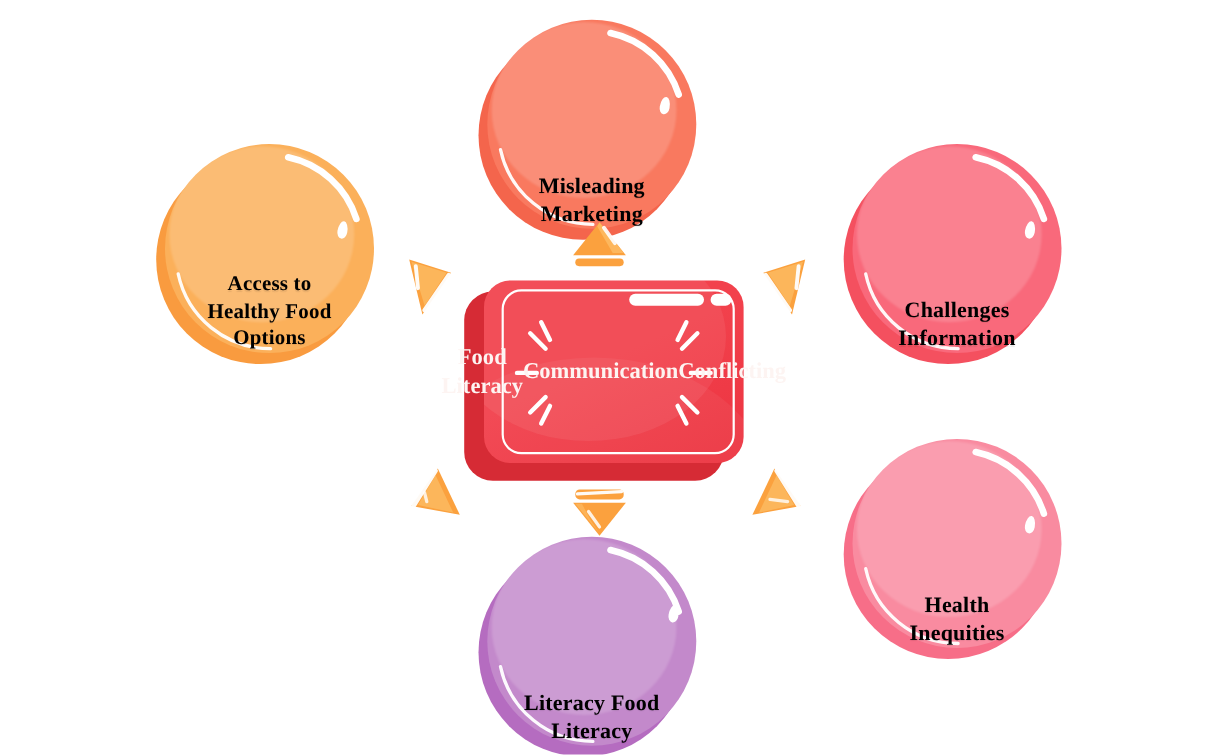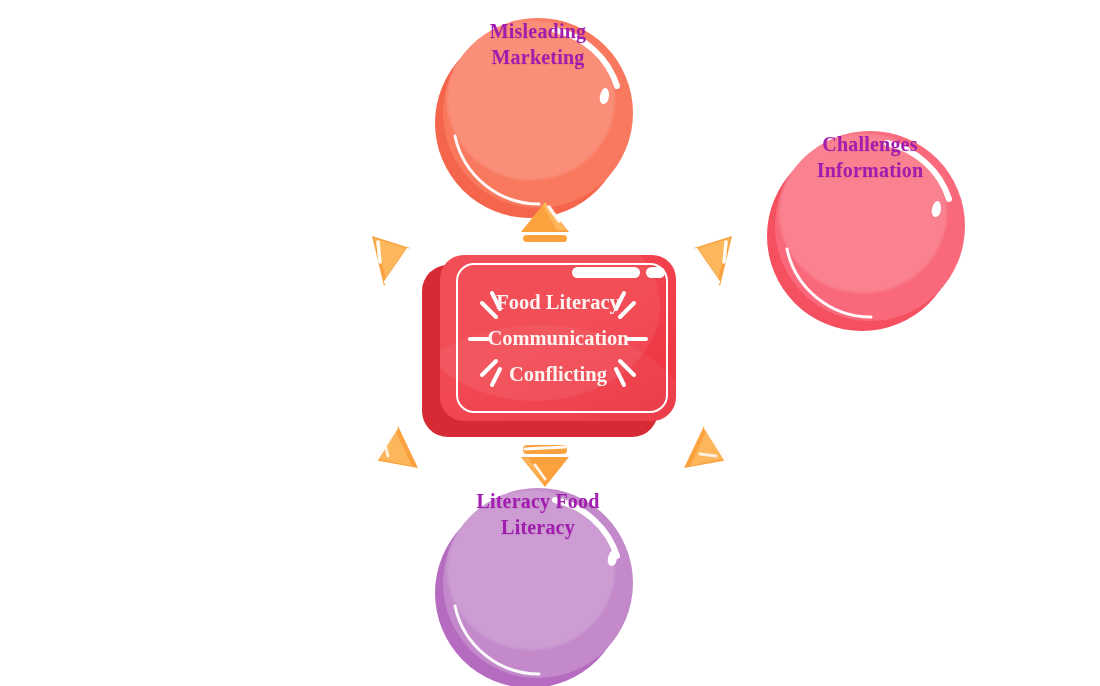--- a/index.html
+++ b/index.html
@@ -30,22 +30,22 @@
     position:absolute;left:0;top:0;width:190px;height:190px;
     pointer-events:none;
   }
   .bubble .dot{
     position:absolute;right:24px;top:70px;width:9px;height:16px;
     background:#ffffff;border-radius:50% 50% 50% 50%/60% 60% 40% 40%;
     transform:rotate(10deg);
   }
   .bubble .label{
     position:absolute;left:0;top:0;width:190px;height:190px;
-    display:flex;align-items:flex-start;justify-content:center;
-    text-align:center;color:#a21caf;font-weight:bold;
+    display:flex;align-items:flex-end;justify-content:center;
+    text-align:center;color:#000000;font-weight:bold;
     font-size:20px;line-height:1.30;letter-spacing:.2px;
     padding:0 18px;box-sizing:border-box;
     text-shadow:0 1px 1px rgba(0,0,0,.08);
   }
 
   
   #center{position:absolute;left:432px;top:255px;width:244px;height:178px;}
   #center .card-shadow{
     position:absolute;left:-10px;top:10px;width:236px;height:172px;
     background:#D62B35;border-radius:26px;
@@ -66,24 +66,23 @@
   #center .inner-border{
     position:absolute;left:16px;top:8px;width:212px;height:150px;
     border:2.5px solid #ffffff;border-radius:18px;box-sizing:border-box;
   }
   #center .pill{position:absolute;background:#ffffff;border-radius:7px;}
   #center .pill-wide{left:132px;top:12px;width:68px;height:11px;}
   #center .pill-small{left:206px;top:12px;width:19px;height:11px;}
   #center .center-label{
     position:absolute;left:8px;top:0;width:236px;height:166px;
     display:flex;align-items:center;justify-content:center;
-    flex-direction:column;
+    flex-direction:row;
     color:#fdf4f2;font-weight:bold;font-size:20.5px;line-height:1.28;
     text-align:center;
-    gap:10px;
   }
   #center .rays{position:absolute;left:8px;top:0;width:236px;height:166px;}
 
   
   .arrow{position:absolute;}
 </style>
 </head>
 <body>
 
 <div id="stage">
@@ -115,39 +114,72 @@
     </svg>
     <div class="dot"></div>
     <div class="label">
       <span>
         <span>Challenges</span><br>
         <span>Information</span>
       </span>
     </div>
   </div>
 
+  <div class="bubble" id="node-right-bottom" style="left:775px;top:399px;">
+    <div class="shadow" style="background:#F76E88;"></div>
+    <div class="body" style="background:#F98BA0;"></div>
+    <div class="gloss"></div>
+    <svg class="arc-top" viewBox="0 0 190 190">
+      <path d="M112 12 A83 83 0 0 1 174 68" fill="none" stroke="#ffffff" stroke-width="6" stroke-linecap="round"></path>
+      <path d="M12 118 A86 86 0 0 0 96 186" fill="none" stroke="#ffffff" stroke-width="3" stroke-linecap="round" opacity=".95"></path>
+    </svg>
+    <div class="dot"></div>
+    <div class="label">
+      <span>
+        <span>Health</span><br>
+        <span>Inequities</span>
+      </span>
+    </div>
+  </div>
 
   <div class="bubble" id="node-bottom" style="left:443px;top:488px;">
     <div class="shadow" style="background:#B56CC0;"></div>
     <div class="body" style="background:#C389CB;"></div>
     <div class="gloss"></div>
     <svg class="arc-top" viewBox="0 0 190 190">
       <path d="M112 12 A83 83 0 0 1 174 68" fill="none" stroke="#ffffff" stroke-width="6" stroke-linecap="round"></path>
       <path d="M12 118 A86 86 0 0 0 96 186" fill="none" stroke="#ffffff" stroke-width="3" stroke-linecap="round" opacity=".95"></path>
     </svg>
     <div class="dot" style="right:16px;top:62px;"></div>
     <div class="label">
       <span>
         <span>Literacy Food</span><br>
         <span>Literacy</span>
       </span>
     </div>
   </div>
 
 
+  <div class="bubble" id="node-left-top" style="left:150px;top:131px;">
+    <div class="shadow" style="background:#F99B3F;"></div>
+    <div class="body" style="background:#FBB05A;"></div>
+    <div class="gloss"></div>
+    <svg class="arc-top" viewBox="0 0 190 190">
+      <path d="M112 12 A83 83 0 0 1 174 68" fill="none" stroke="#ffffff" stroke-width="6" stroke-linecap="round"></path>
+      <path d="M12 118 A86 86 0 0 0 96 186" fill="none" stroke="#ffffff" stroke-width="3" stroke-linecap="round" opacity=".95"></path>
+    </svg>
+    <div class="dot"></div>
+    <div class="label" style="font-size:19px;">
+      <span>
+        <span>Access to</span><br>
+        <span>Healthy Food</span><br>
+        <span>Options</span>
+      </span>
+    </div>
+  </div>
 
   <svg class="arrow" style="left:515px;top:200px;" width="60" height="46" viewBox="0 0 60 46">
     <path d="M30 2 L54 32 L6 32 Z" fill="#FBA13E"></path>
     <path d="M30 2 L52 30 L42 30 L28 6 Z" fill="#FDBB63" opacity=".85"></path>
     <path d="M34 7 L44 21" stroke="#ffffff" stroke-width="3.5" stroke-linecap="round" opacity=".9"></path>
     <rect x="8" y="35" width="44" height="7" rx="3.5" fill="#FBA13E"></rect>
   </svg>
 
   <svg class="arrow" style="left:515px;top:443px;" width="60" height="46" viewBox="0 0 60 46">
     <rect x="8" y="2" width="44" height="9" rx="4" fill="#FBA13E"></rect>

